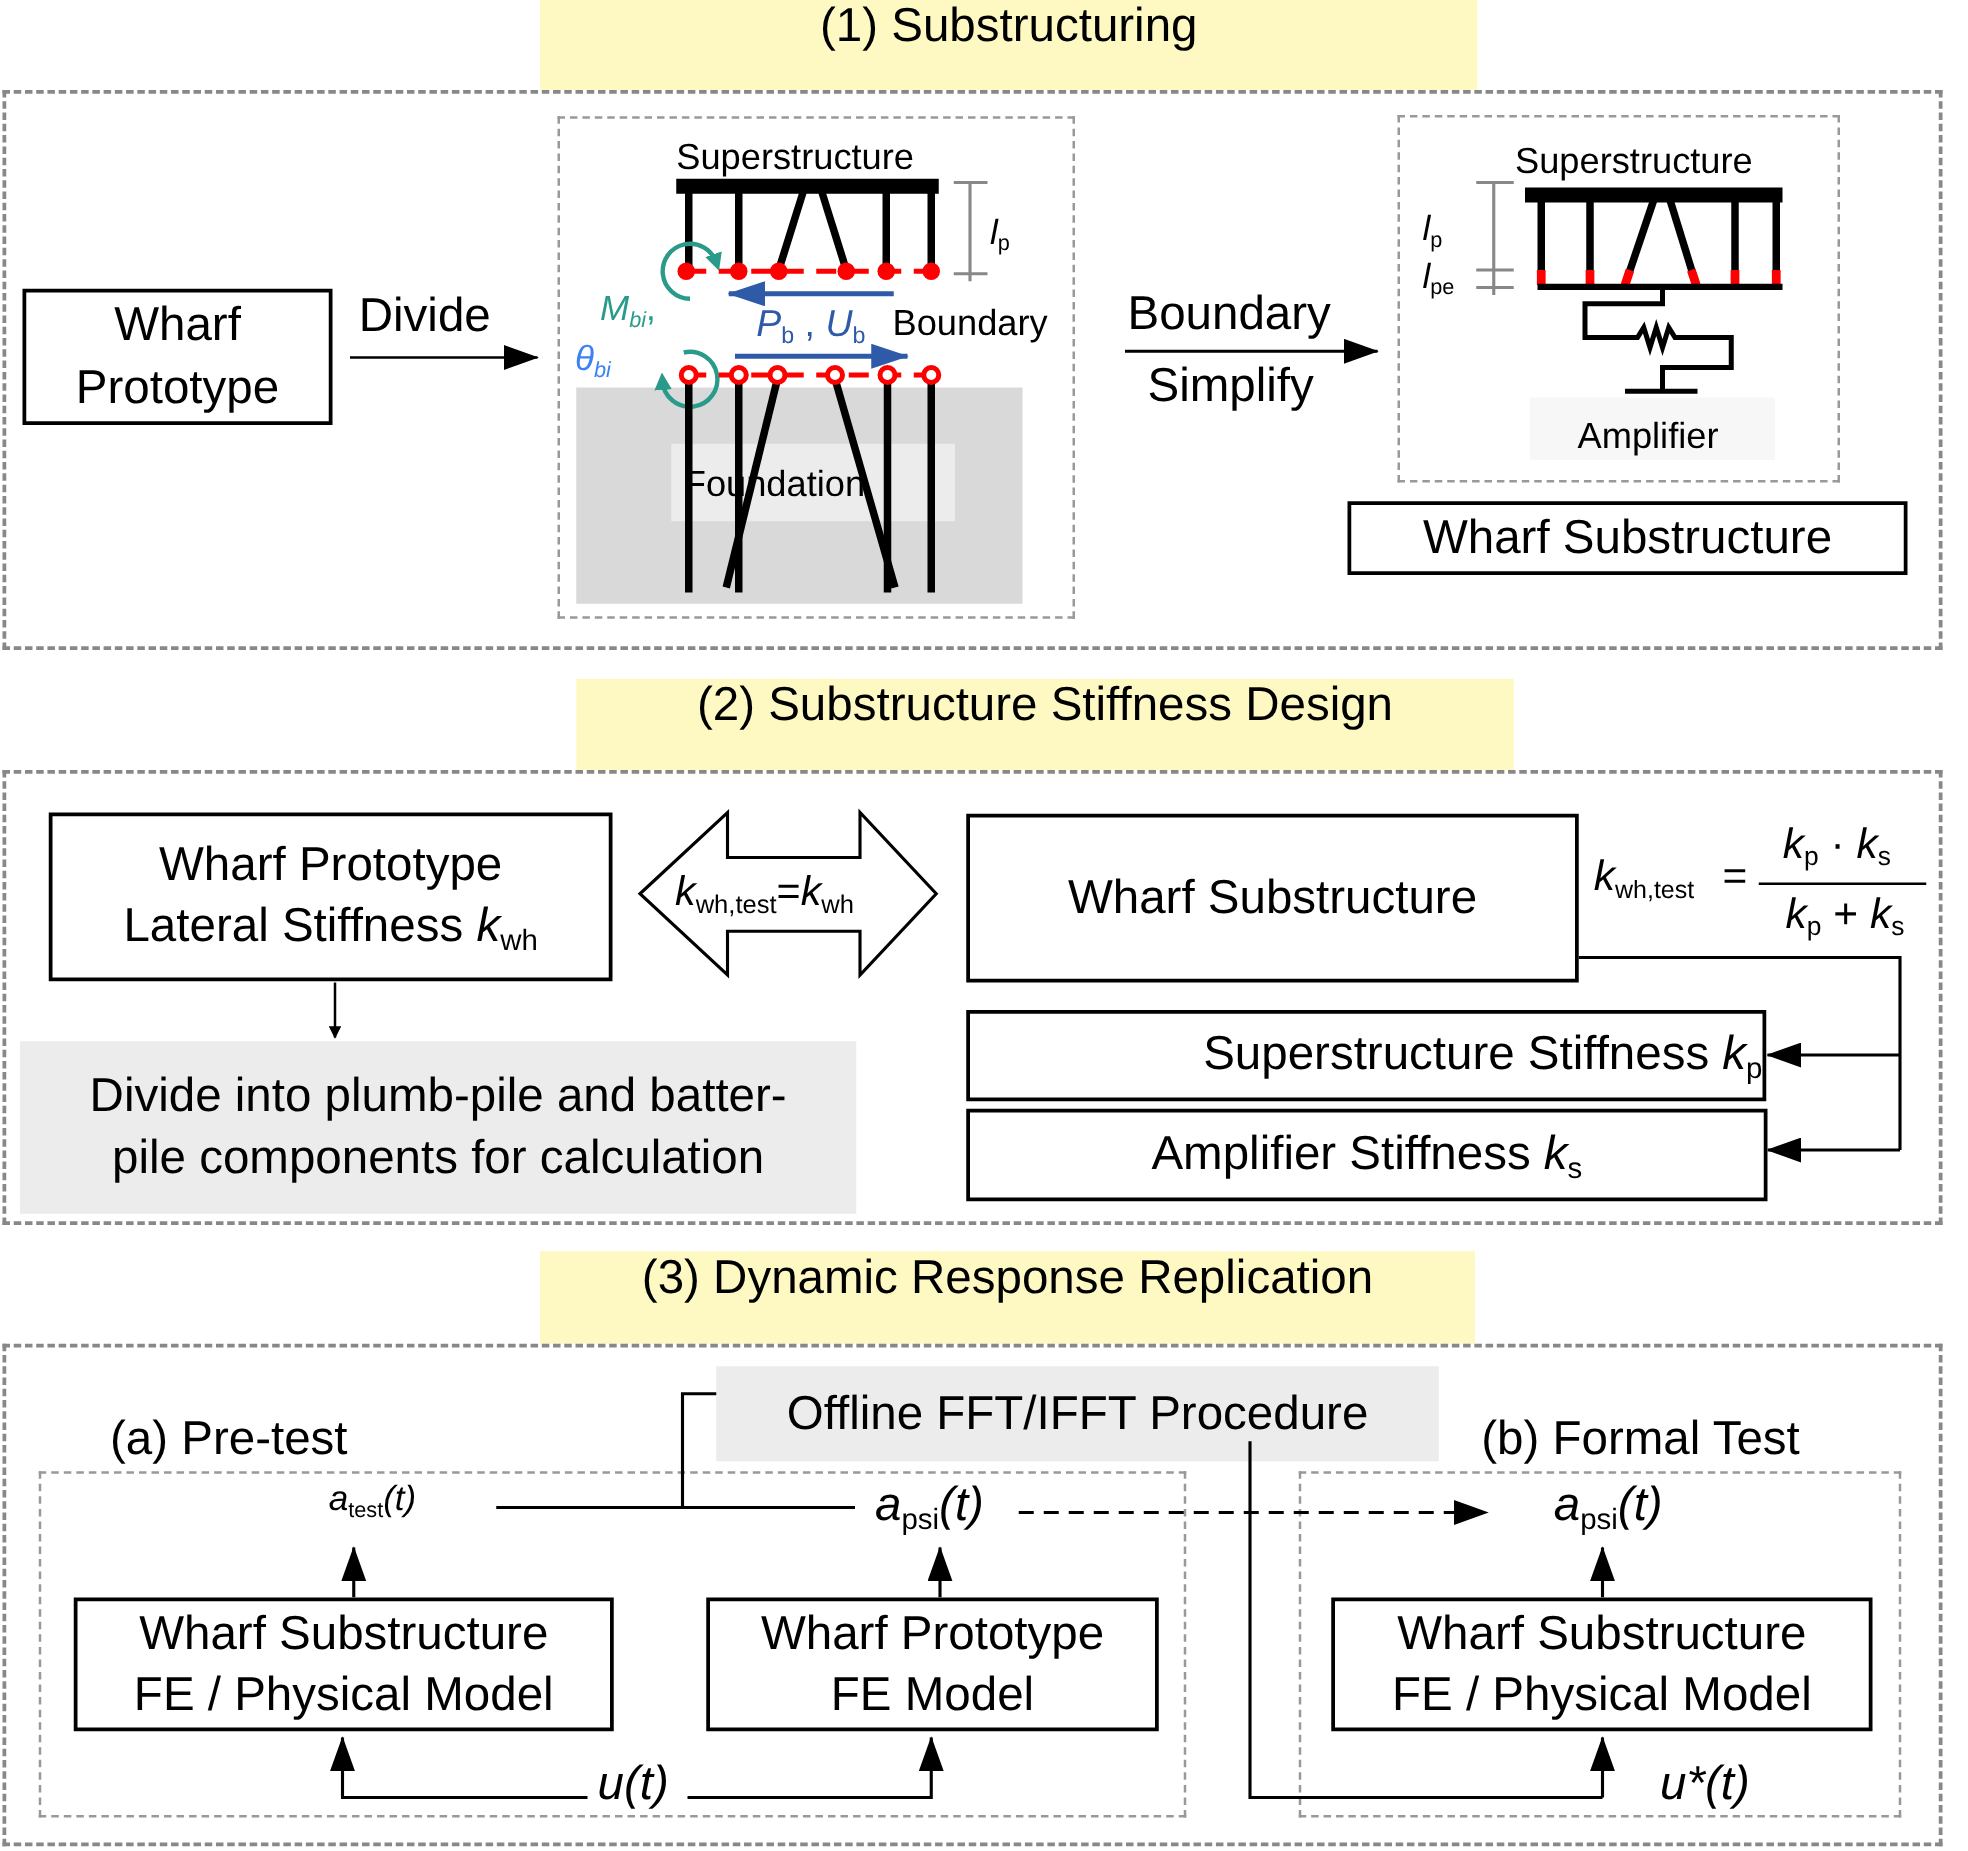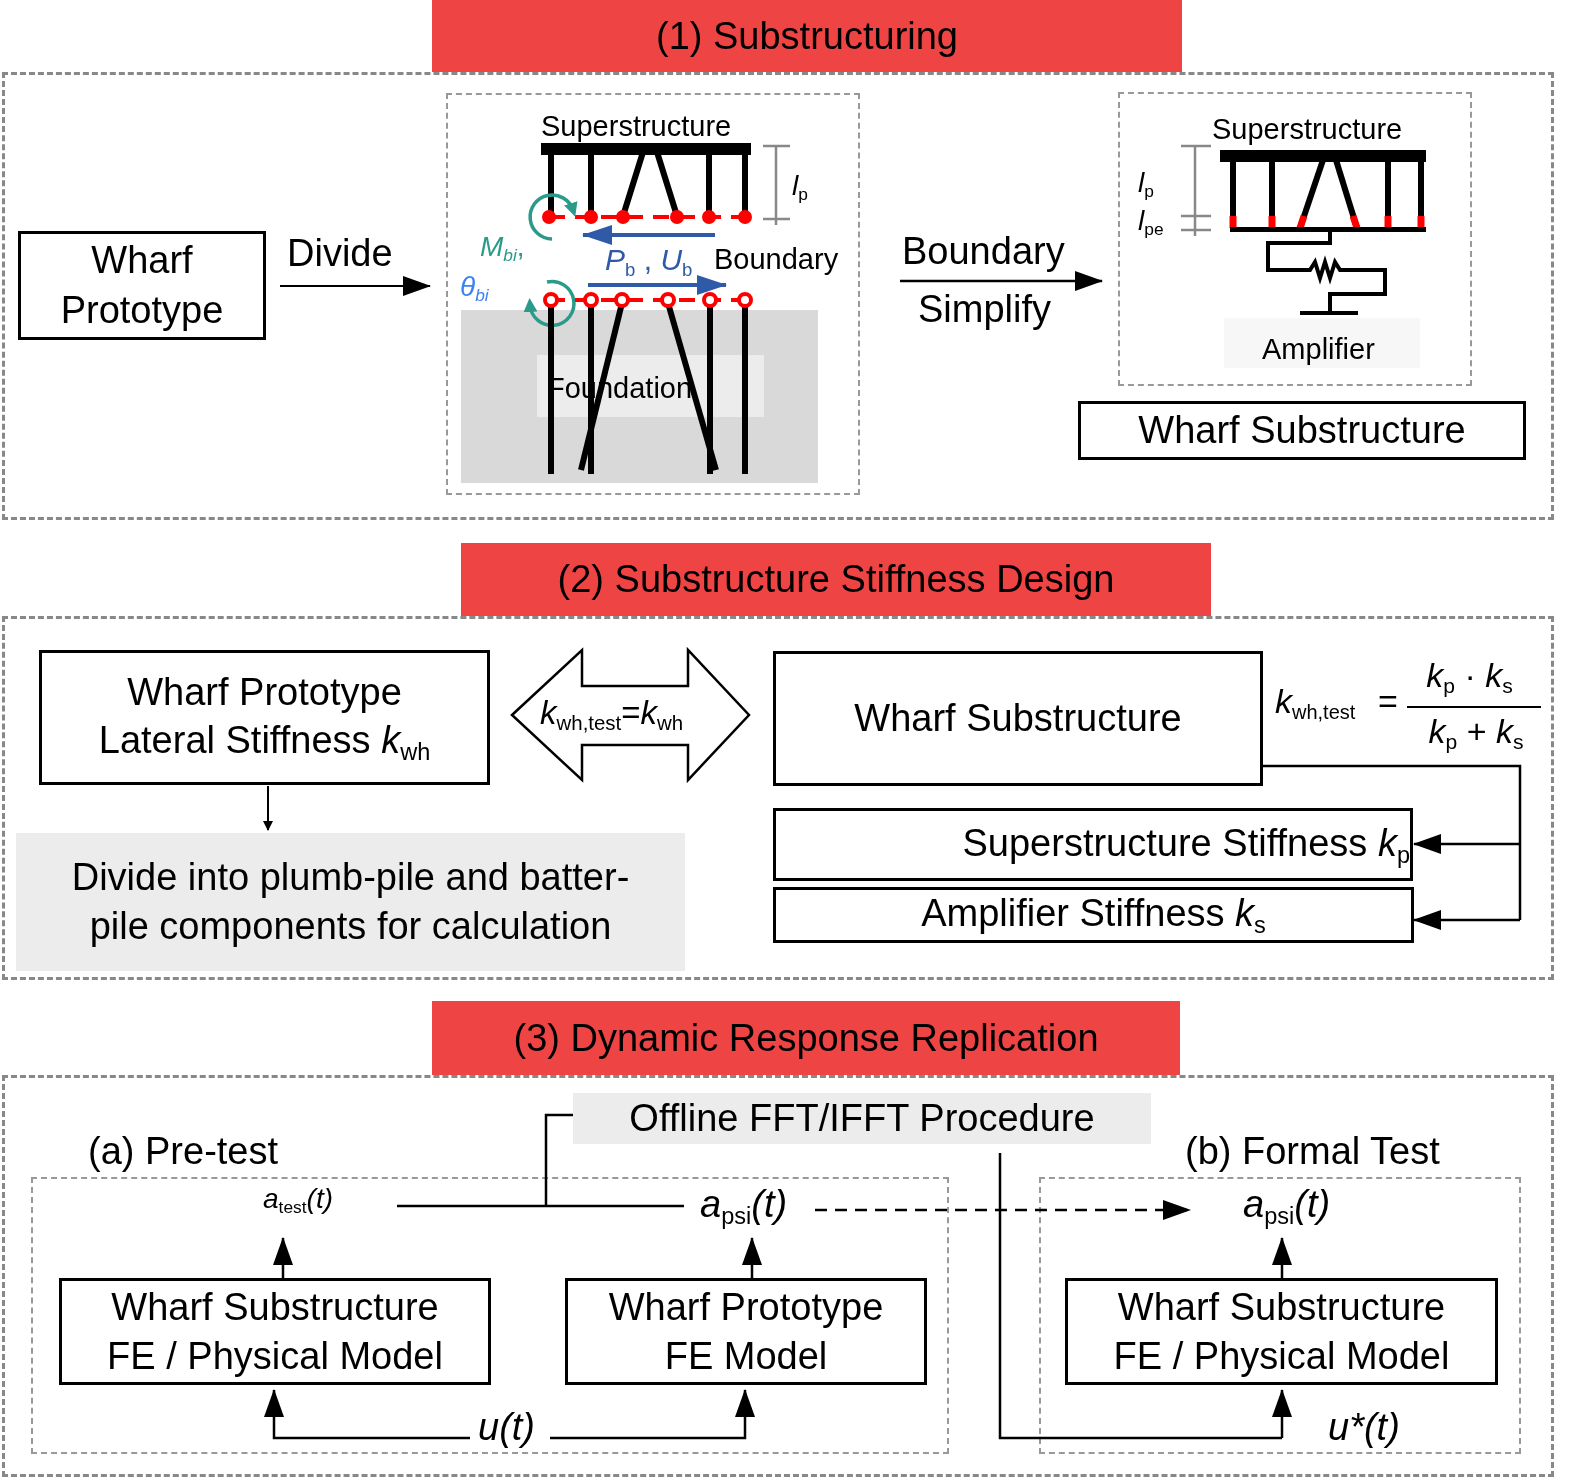--- a/index.html
+++ b/index.html
@@ -1,19 +1,19 @@
 <!DOCTYPE html>
 <html><head>
 <meta charset="utf-8">
 <style>
   html, body { margin:0; padding:0; background:#ffffff; }
   body { width:1574px; height:1481px; position:relative; overflow:hidden;
          font-family:"Liberation Sans", "DejaVu Sans", sans-serif; color:#000; }
   .abs { position:absolute; }
-  .title-band { position:absolute; background:#ef4444; display:flex; align-items:center; justify-content:center;
+  .title-band { position:absolute; background:#fef9c3; display:flex; justify-content:center;
                 font-size:38px; }
   .dashed { position:absolute; border:3px dashed #888; box-sizing:border-box; }
   .dashed-thin { position:absolute; border:2.5px dashed #999; box-sizing:border-box; }
   .box { position:absolute; border:3px solid #000; box-sizing:border-box; background:#fff;
          display:flex; flex-direction:column; align-items:center; justify-content:center; text-align:center;
          font-size:38px; line-height:1.28; }
   .grey-box { position:absolute; background:#ececec; display:flex; flex-direction:column;
               align-items:center; justify-content:center; text-align:center; font-size:38px; line-height:1.28; }
   .lbl { position:absolute; white-space:nowrap; }
   i { font-style:italic; }
@@ -212,30 +212,30 @@
 </div>
 
 <div class="grey-box" style="left:16px; top:833px; width:669px; height:138px;">
   <span>Divide into plumb-pile and batter-</span>
   <span>pile components for calculation</span>
 </div>
 
 <div class="box" style="left:773px; top:808px; width:640px; height:73px;align-items:flex-end;">
   <span><span>Superstructure Stiffness </span><i>k</i><sub>p</sub></span>
 </div>
-<div class="box" style="left:773px; top:887px; width:641px; height:56px;">
+<div class="box" style="left:773px; top:887px; width:641px; height:74px;">
   <span><span>Amplifier Stiffness </span><i>k</i><sub>s</sub></span>
 </div>
 
 <div class="title-band" style="left:432px; top:1001px; width:748px; height:74px;">
   <span>(3)  Dynamic Response Replication</span>
 </div>
 <div class="dashed" style="left:2px; top:1075px; width:1552px; height:402px;"></div>
 
-<div class="grey-box" style="left:573px; top:1093px; width:578px; height:51px;">
+<div class="grey-box" style="left:573px; top:1093px; width:578px; height:76px;">
   <span>Offline FFT/IFFT Procedure</span>
 </div>
 
 <div class="lbl" style="left:88px; top:1130px; font-size:38px;">(a) Pre-test</div>
 <div class="lbl" style="left:1185px; top:1130px; font-size:38px;">(b) Formal Test</div>
 
 <div class="dashed-thin" style="left:31px; top:1177px; width:918px; height:277px;"></div>
 <div class="dashed-thin" style="left:1039px; top:1177px; width:482px; height:277px;"></div>
 
 <svg class="overlay" width="1574" height="1481">

